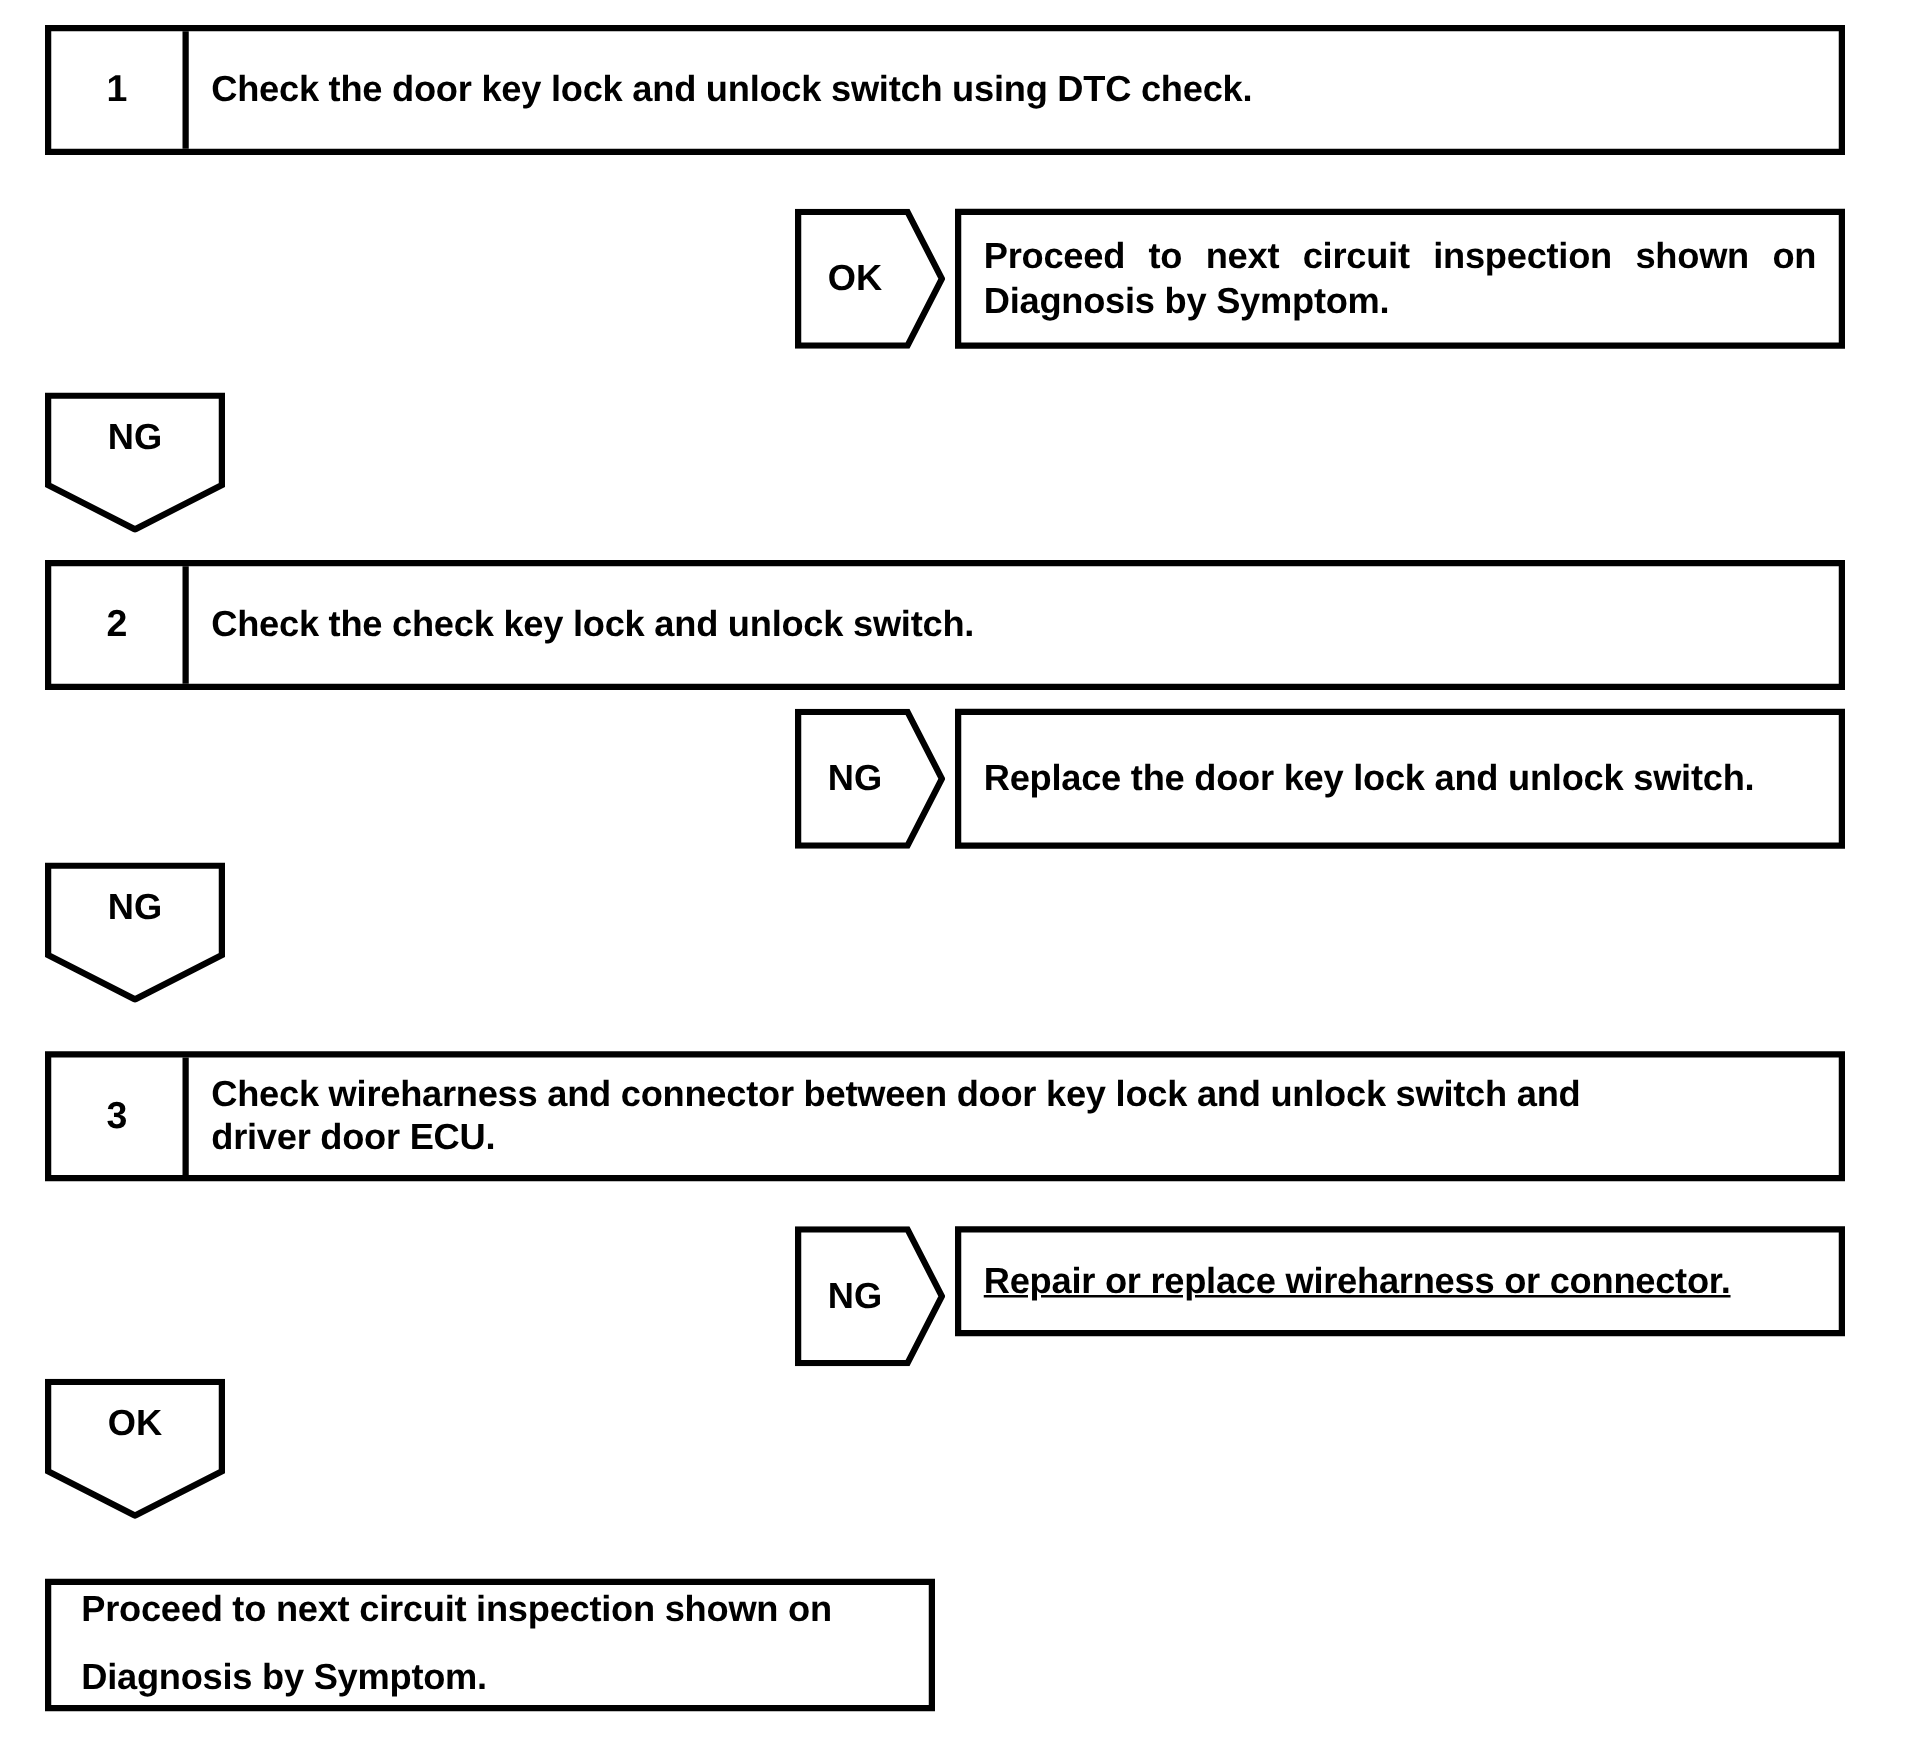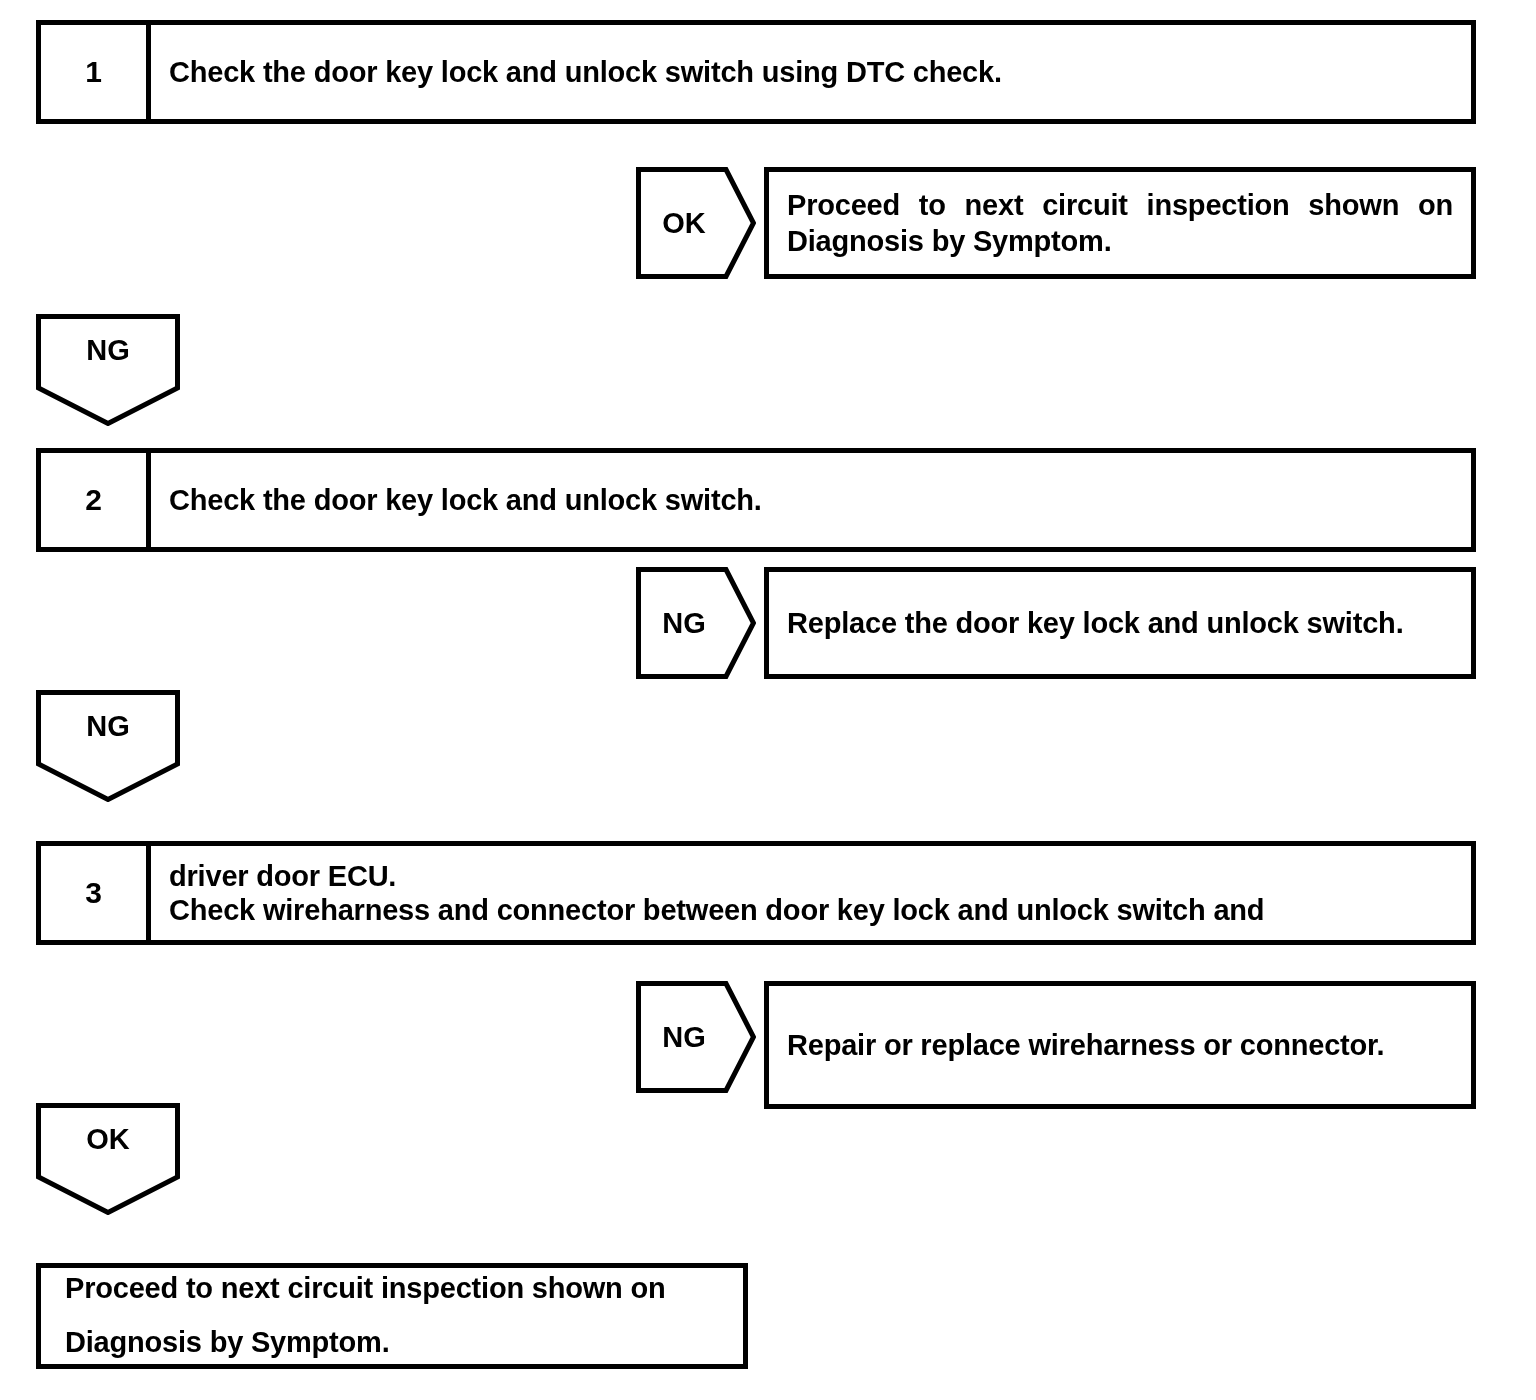--- a/index.html
+++ b/index.html
@@ -166,21 +166,21 @@
 
   <div class="pent-down" style="left:36px; top:314px; width:144px; height:112px;">
     <svg width="144" height="112" viewBox="0 0 144 112" aria-hidden="true">
       <polygon points="2.5,2.5 141.5,2.5 141.5,74 72,109.5 2.5,74" fill="#ffffff" stroke="#000000" stroke-width="5" stroke-linejoin="miter"></polygon>
     </svg>
     <span class="pent-label">NG</span>
   </div>
 
   <div class="step-box" style="left:36px; top:448px; width:1440px; height:104px;">
     <div class="step-num">2</div>
-    <div class="step-text">Check the door key lock and unlock switch.</div>
+    <div class="step-text">Check the check key lock and unlock switch.</div>
   </div>
 
   <div class="chev-right" style="left:636px; top:567px; width:120px; height:112px;">
     <svg width="120" height="112" viewBox="0 0 120 112" aria-hidden="true">
       <polygon points="2.5,2.5 90,2.5 117.5,56 90,109.5 2.5,109.5" fill="#ffffff" stroke="#000000" stroke-width="5" stroke-linejoin="miter"></polygon>
     </svg>
     <span class="chev-label">NG</span>
   </div>
 
   <div class="result-box" style="left:764px; top:567px; width:712px; height:112px;justify-content:center;">
@@ -191,34 +191,34 @@
     <svg width="144" height="112" viewBox="0 0 144 112" aria-hidden="true">
       <polygon points="2.5,2.5 141.5,2.5 141.5,74 72,109.5 2.5,74" fill="#ffffff" stroke="#000000" stroke-width="5" stroke-linejoin="miter"></polygon>
     </svg>
     <span class="pent-label">NG</span>
   </div>
 
   <div class="step-box" style="left:36px; top:841px; width:1440px; height:104px;">
     <div class="step-num">3</div>
     <div class="step-text twoline">
       <span>
+        <span style="display:block;">Check wireharness and connector between door key lock and unlock switch and</span>
         <span style="display:block;">driver door ECU.</span>
-        <span style="display:block;">Check wireharness and connector between door key lock and unlock switch and</span>
       </span>
     </div>
   </div>
 
   <div class="chev-right" style="left:636px; top:981px; width:120px; height:112px;">
     <svg width="120" height="112" viewBox="0 0 120 112" aria-hidden="true">
       <polygon points="2.5,2.5 90,2.5 117.5,56 90,109.5 2.5,109.5" fill="#ffffff" stroke="#000000" stroke-width="5" stroke-linejoin="miter"></polygon>
     </svg>
     <span class="chev-label">NG</span>
   </div>
 
-  <div class="result-box" style="left:764px; top:981px; width:712px; height:128px;">
+  <div class="result-box" style="left:764px; top:981px; width:712px; height:88px;text-decoration:underline;">
     <span class="rb-inner">Repair or replace wireharness or connector.</span>
   </div>
 
   <div class="pent-down" style="left:36px; top:1103px; width:144px; height:112px;">
     <svg width="144" height="112" viewBox="0 0 144 112" aria-hidden="true">
       <polygon points="2.5,2.5 141.5,2.5 141.5,74 72,109.5 2.5,74" fill="#ffffff" stroke="#000000" stroke-width="5" stroke-linejoin="miter"></polygon>
     </svg>
     <span class="pent-label">OK</span>
   </div>
 

